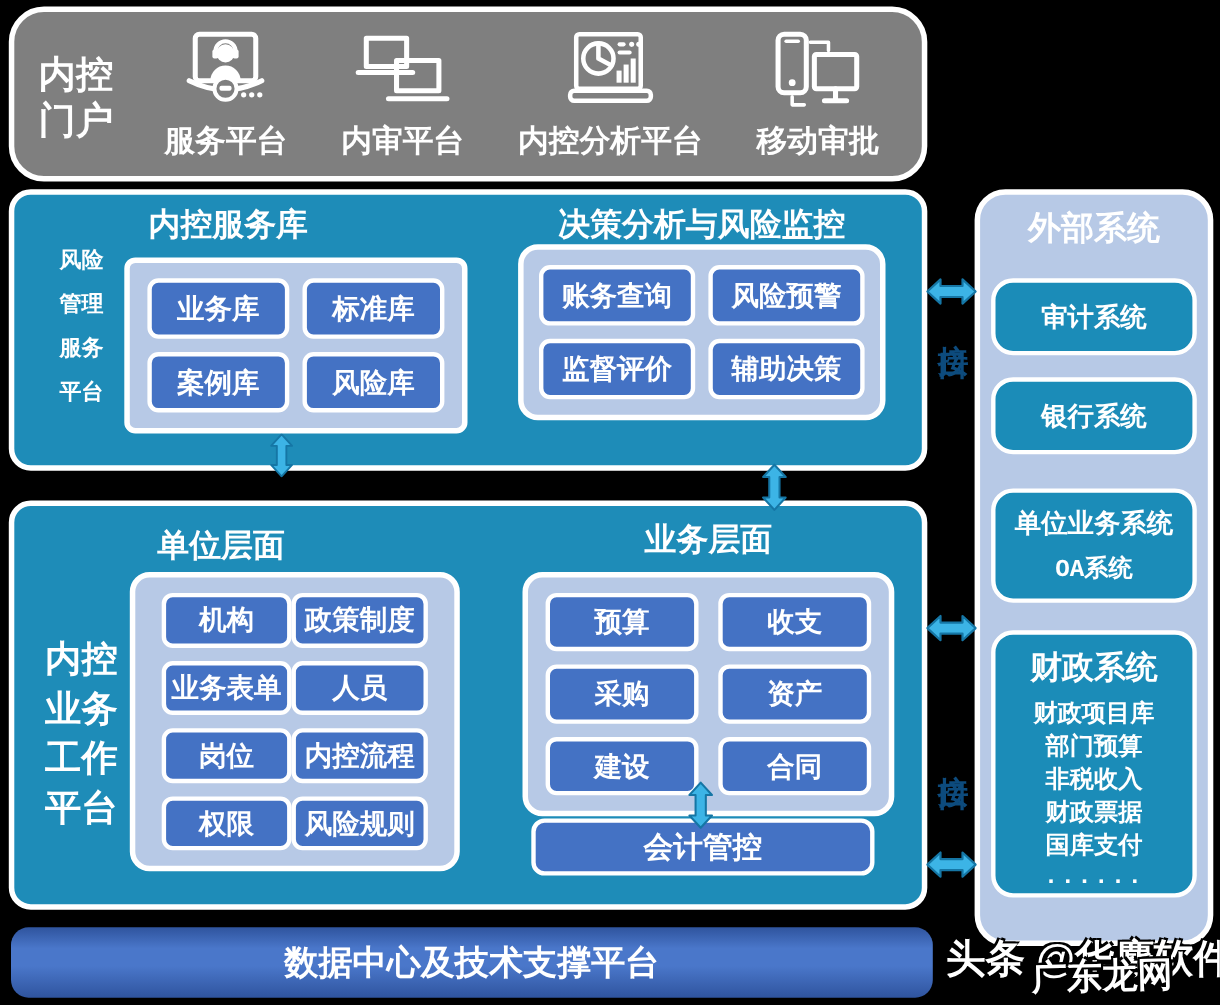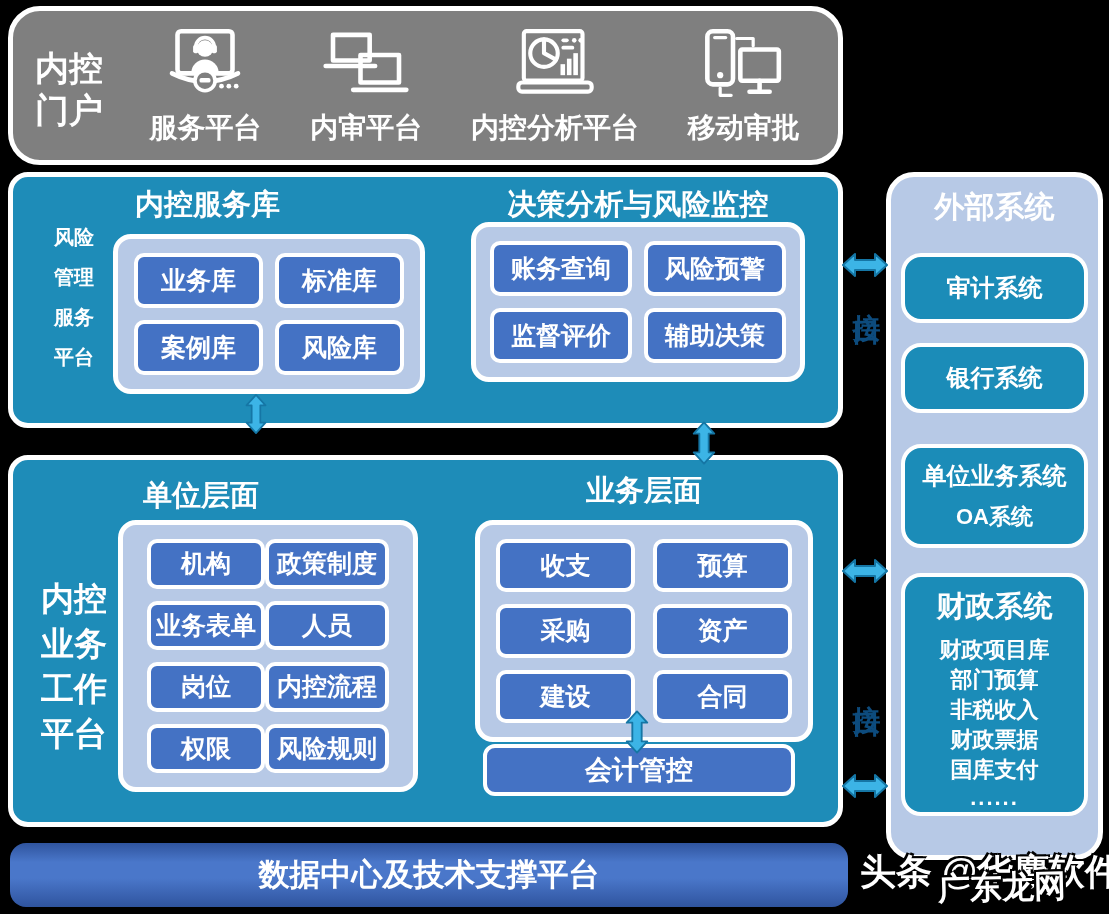--- a/index.html
+++ b/index.html
@@ -19,32 +19,32 @@
   .risk-box{left:8px;top:172px;width:835px;height:256px;background:#1e8cb8;border-radius:20px;}
   .work-box{left:8px;top:455px;width:835px;height:372px;background:#1e8cb8;border-radius:20px;}
   .side-label{position:absolute;color:#fff;font-weight:bold;text-align:center;}
   .side-label div{display:block;}
   #risk-label{left:18px;top:40px;width:86px;font-size:20px;line-height:40px;}
   #work-label{left:18px;top:116px;width:86px;font-size:33px;line-height:45px;}
   .group-title{position:absolute;color:#fff;font-size:29px;font-weight:bold;white-space:nowrap;}
   .panel{position:absolute;background:#b7c9e6;border:5px solid #fff;border-radius:18px;box-sizing:border-box;display:grid;}
   .pbtn{background:#4472c4;border:4px solid #fff;border-radius:10px;color:#fff;font-weight:bold;
         display:flex;align-items:center;justify-content:center;font-size:25px;white-space:nowrap;}
-  #repo-panel{left:100px;top:57px;width:312px;height:160px;grid-template-columns:1fr 1fr;gap:12px;padding:14px 16px;}
+  #repo-panel{left:100px;top:57px;width:312px;height:160px;grid-template-columns:1fr 1fr;gap:12px;padding:14px 16px;border-radius:10px;}
   #decision-panel{left:458px;top:45px;width:334px;height:160px;grid-template-columns:1fr 1fr;gap:12px;padding:14px 14px;}
   #unit-panel{left:105px;top:60px;width:300px;height:272px;grid-template-columns:118px 1fr;gap:12px 0;padding:14px 24px;}
   #biz-panel{left:462px;top:60px;width:338px;height:222px;grid-template-columns:1fr 1fr;gap:12px 18px;padding:14px 16px;}
   .acct-btn{position:absolute;left:470px;top:284px;width:312px;height:52px;background:#4472c4;border:4px solid #fff;
         border-radius:12px;color:#fff;font-weight:bold;font-size:27px;display:flex;align-items:center;justify-content:center;box-sizing:border-box;}
   
   .external-col{left:886px;top:172px;width:217px;height:688px;background:#b7c9e6;border-radius:28px;}
   .ext-title{position:absolute;left:0;top:10px;width:100%;text-align:center;color:#fff;font-size:30px;font-weight:bold;}
   .ext-btn{position:absolute;left:10px;width:187px;background:#1b8cb8;border:4px solid #fff;border-radius:20px;
         color:#fff;font-weight:bold;display:flex;flex-direction:column;align-items:center;justify-content:center;
-        font-size:24px;box-sizing:border-box;text-align:center;}
+        font-size:24px;box-sizing:border-box;text-align:center;font-family:Liberation Mono, monospace;}
   #ext-audit{top:76px;height:70px;}
   #ext-bank{top:166px;height:70px;}
   #ext-unit{top:267px;height:104px;gap:10px;}
   #ext-unit .sub{font-size:22px;font-weight:bold;}
   #ext-finance{top:396px;height:243px;justify-content:flex-start;padding-top:10px;}
   #ext-finance .ftitle{font-size:29px;font-weight:bold;margin-bottom:8px;}
   #ext-finance .fitem{font-size:22px;font-weight:bold;line-height:30px;}
   #ext-finance .fdots{font-size:22px;font-weight:bold;letter-spacing:2px;line-height:26px;}
   
   .data-bar{position:absolute;left:10px;top:843px;width:838px;height:64px;border-radius:16px;
@@ -173,22 +173,22 @@
       <div class="pbtn">政策制度</div>
       <div class="pbtn">业务表单</div>
       <div class="pbtn">人员</div>
       <div class="pbtn">岗位</div>
       <div class="pbtn">内控流程</div>
       <div class="pbtn">权限</div>
       <div class="pbtn">风险规则</div>
     </div>
     <div class="group-title" style="left:462px;width:338px;text-align:center;top:11px;">业务层面</div>
     <div class="panel" id="biz-panel">
+      <div class="pbtn">预算</div>
       <div class="pbtn">收支</div>
-      <div class="pbtn">预算</div>
       <div class="pbtn">采购</div>
       <div class="pbtn">资产</div>
       <div class="pbtn">建设</div>
       <div class="pbtn">合同</div>
     </div>
     <div class="acct-btn">会计管控</div>
 
     <svg class="conn" style="left:610px;top:250px;" width="28" height="44" viewBox="0 0 30 46">
       <path d="M15 1 L26 13 H20 V33 H26 L15 45 L4 33 H10 V13 H4 Z" fill="#3cb4e6" stroke="#1576a5" stroke-width="2" stroke-linejoin="round"></path>
     </svg>

